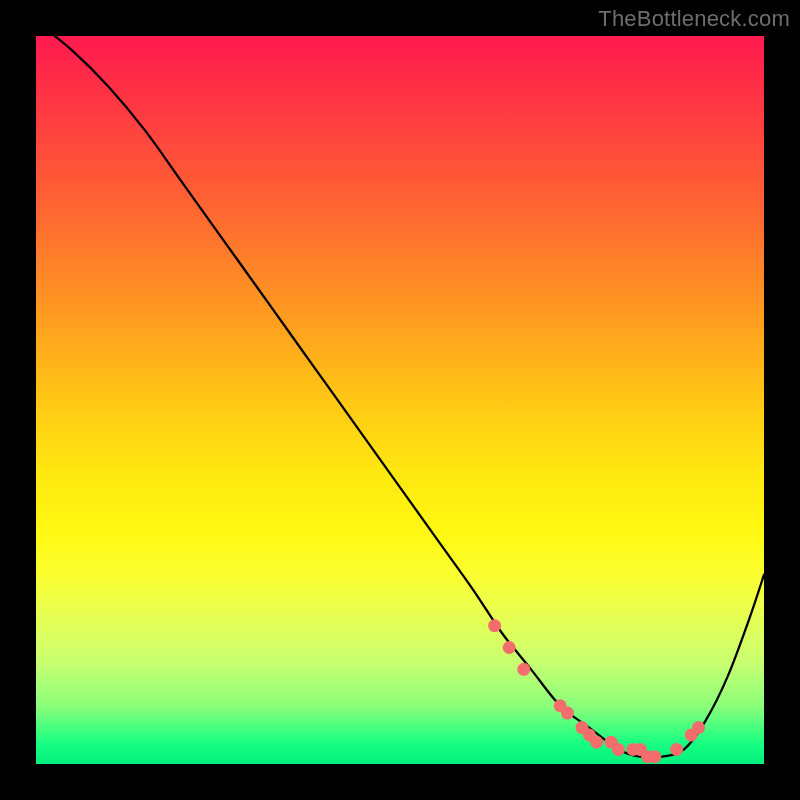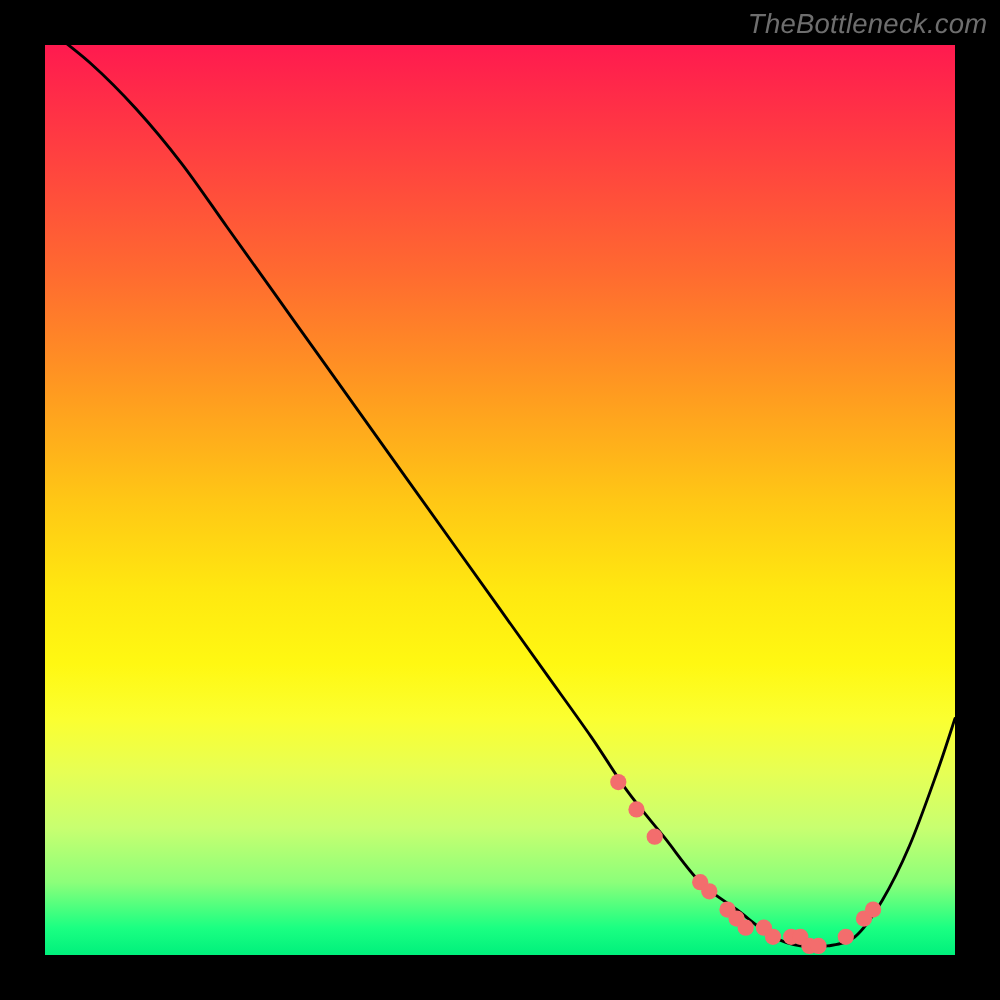--- a/index.html
+++ b/index.html
@@ -9,21 +9,20 @@
     height: 800px;
     background: #000;
     overflow: hidden;
     font-family: Arial, Helvetica, sans-serif;
   }
   .outer {
     position: relative;
     width: 800px;
     height: 800px;
     background: #000;
-    font-style: italic;
   }
   .plot {
     position: absolute;
     left: 36px;
     top: 36px;
     width: 728px;
     height: 728px;
     background: linear-gradient(
       to bottom,
       #ff1a4f 0%,

